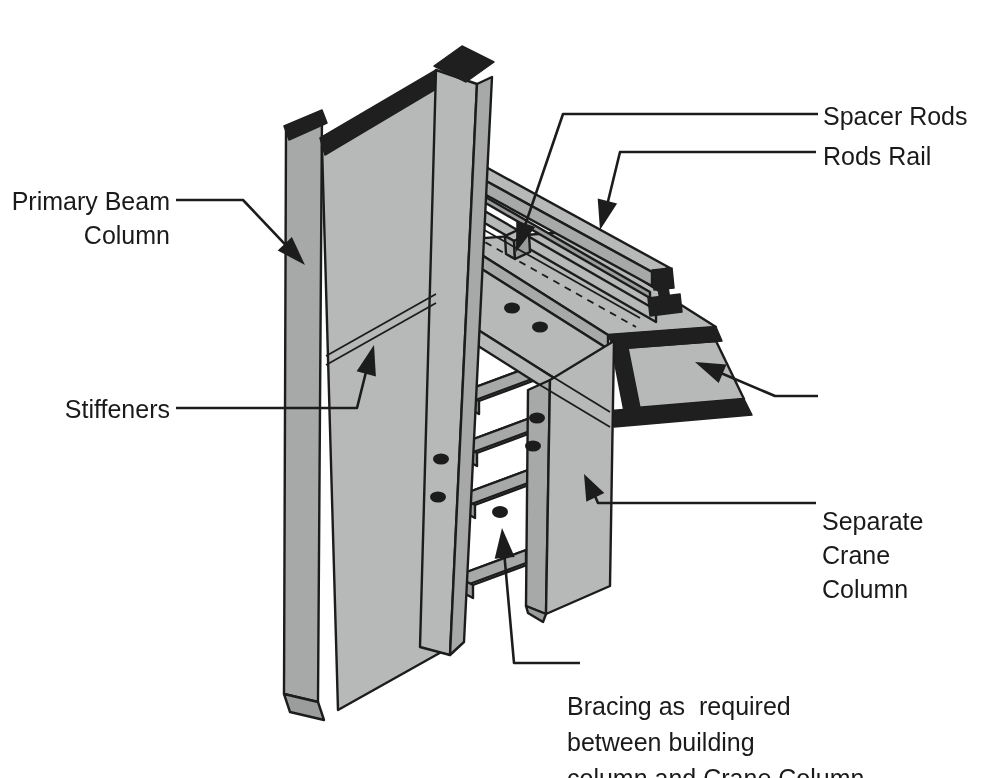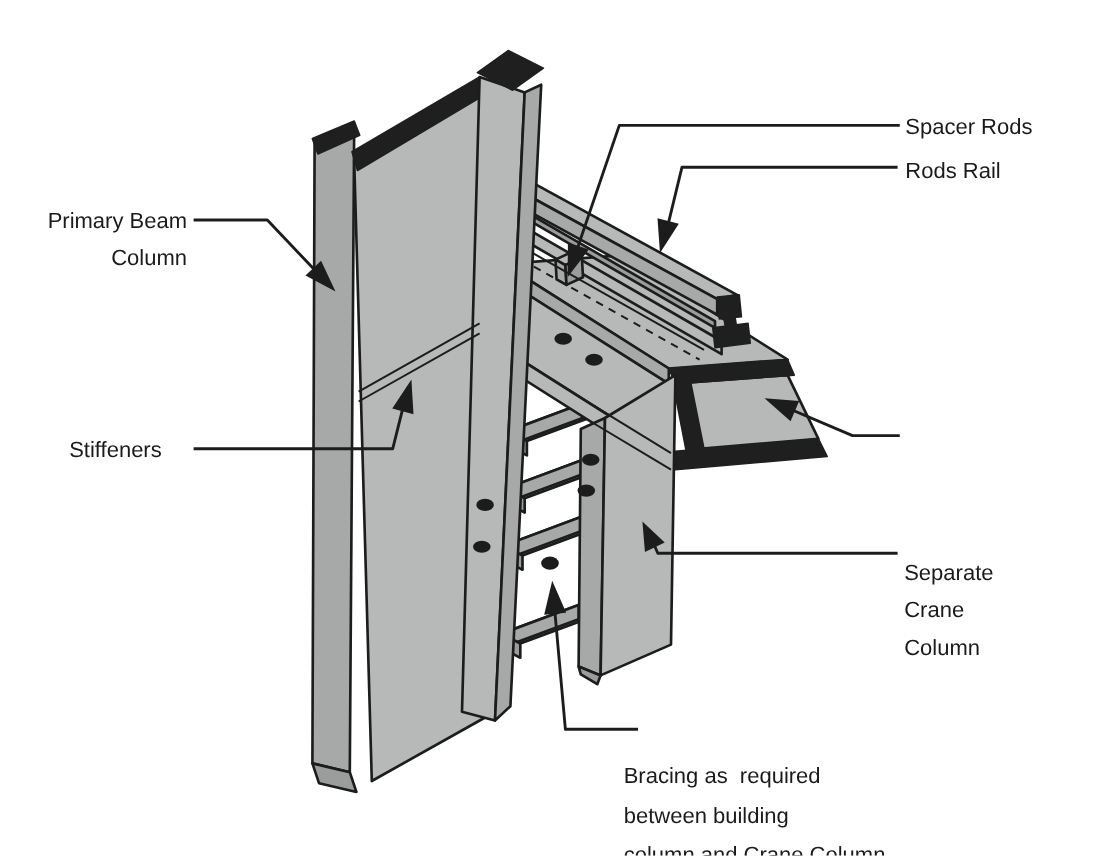--- a/index.html
+++ b/index.html
@@ -2,21 +2,21 @@
 <html><head>
 <meta charset="utf-8">
 <style>
   html,body{margin:0;padding:0;background:#ffffff;}
   #canvas{
     position:relative;width:1000px;height:778px;background:var(--bg,#ffffff);
     font-family:"Liberation Sans", sans-serif;overflow:hidden;
   }
   #drawing{position:absolute;left:0;top:0;}
   .label{
-    position:absolute;color:var(--text,#1a1a1a);font-size:20px;line-height:34px;
+    position:absolute;color:var(--text,#1a1a1a);font-size:25px;line-height:34px;
     white-space:pre-wrap;letter-spacing:0px;
   }
   .label.right{text-align:right;}
   
   .ln{stroke:var(--outline,#1c1c1c);stroke-width:2.4;stroke-linejoin:round;stroke-linecap:round;}
   .thin{stroke:var(--outline,#1c1c1c);stroke-width:1.8;fill:none;}
   .steel{fill:var(--steel-light,#b7b9b8);}
   .steelmid{fill:var(--steel-mid,#a7a9a8);}
   .steeldark{fill:var(--steel-dark,#9a9d9c);}
   .cut{fill:var(--cut,#1f1f1f);stroke:var(--cut,#1f1f1f);stroke-width:1.5;stroke-linejoin:round;}
@@ -149,21 +149,21 @@
       <polygon class="arrowhead" points="584,474 604.3,493.1 586.3,501.8"></polygon>
 
       <polyline class="leader" points="580,663 514,663 503,540"></polyline>
       <polygon class="arrowhead" points="502,528 514.7,557 494.7,558.8"></polygon>
     </g>
   </svg>
 
   <div class="label right" style="right:830px;top:184px;">Primary Beam
 Column</div>
 
-  <div class="label right" style="right:853px;top:392px;">Stiffeners</div>
+  <div class="label right" style="right:830px;top:392px;">Stiffeners</div>
 
   <div class="label" style="left:823px;top:99px;">Spacer Rods</div>
 
   <div class="label" style="left:823px;top:139px;">Rods Rail</div>
 
 
   <div class="label" style="left:822px;top:504px;">Separate
 Crane
 Column</div>
 

